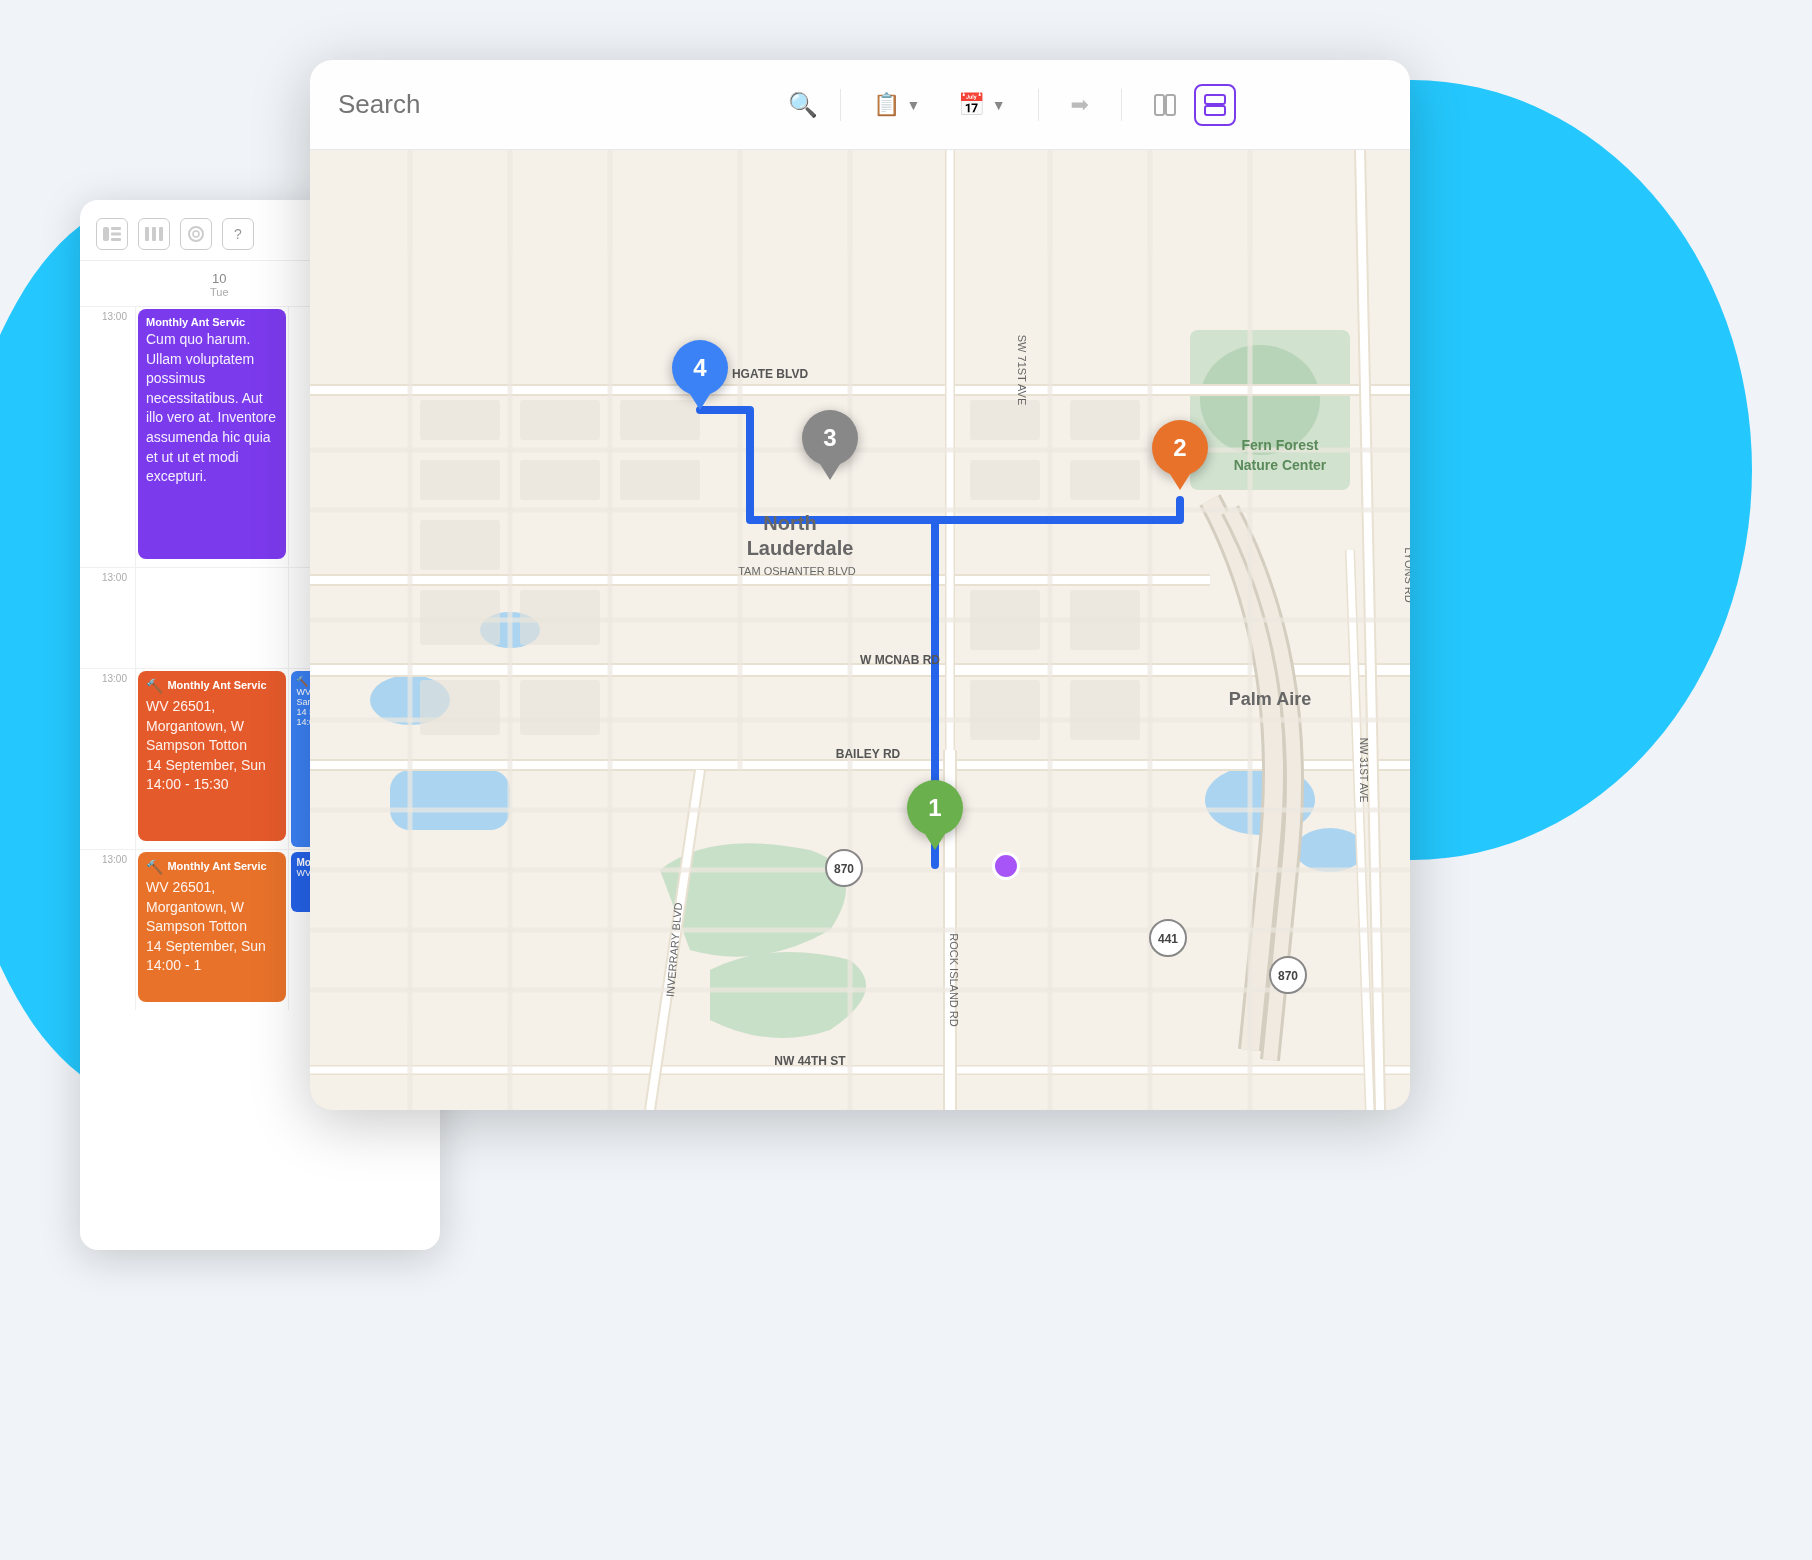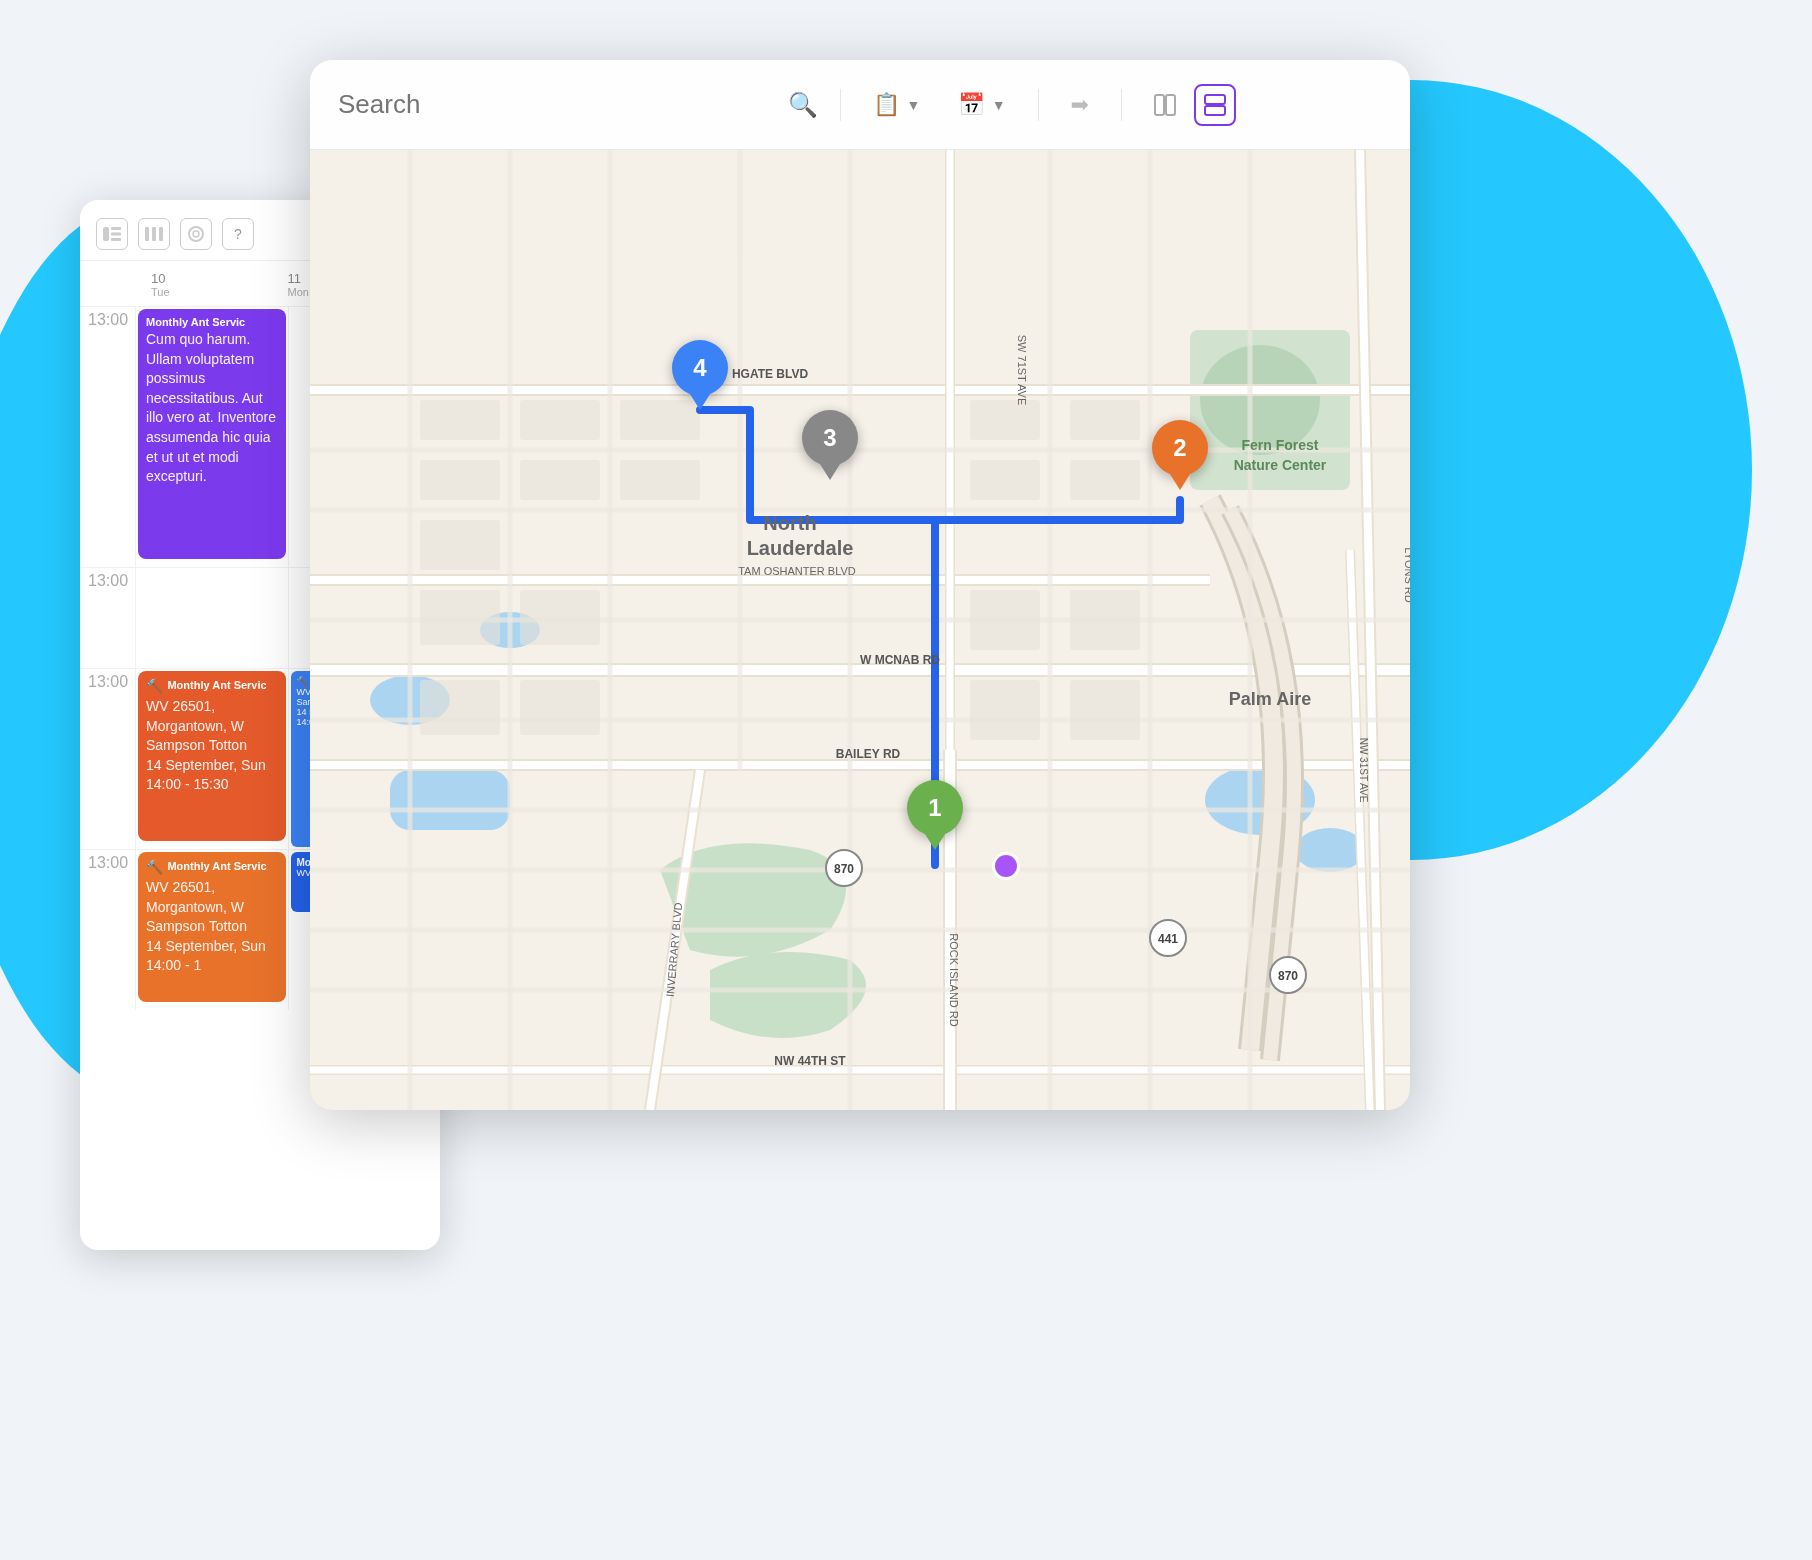--- a/index.html
+++ b/index.html
@@ -67,21 +67,21 @@
       color: #555;
       font-size: 15px;
     }
 
     .calendar-header {
       display: flex;
       padding: 10px 16px 8px;
     }
     .cal-day-col {
       flex: 1;
-      text-align: left;
+      text-align: center;
     }
     .cal-day-num {
       font-size: 13px;
       color: #888;
       font-weight: 500;
     }
     .cal-day-label {
       font-size: 11px;
       color: #aaa;
     }
@@ -93,21 +93,21 @@
 
     .time-row {
       display: flex;
       align-items: flex-start;
       border-top: 1px solid #f0f0f0;
       min-height: 100px;
     }
     .time-label {
       width: 55px;
       padding: 4px 8px 0 8px;
-      font-size: 16px;
+      font-size: 10px;
       color: #aaa;
       text-align: right;
       flex-shrink: 0;
     }
     .time-cols {
       display: flex;
       flex: 1;
     }
     .time-col {
       flex: 1;

